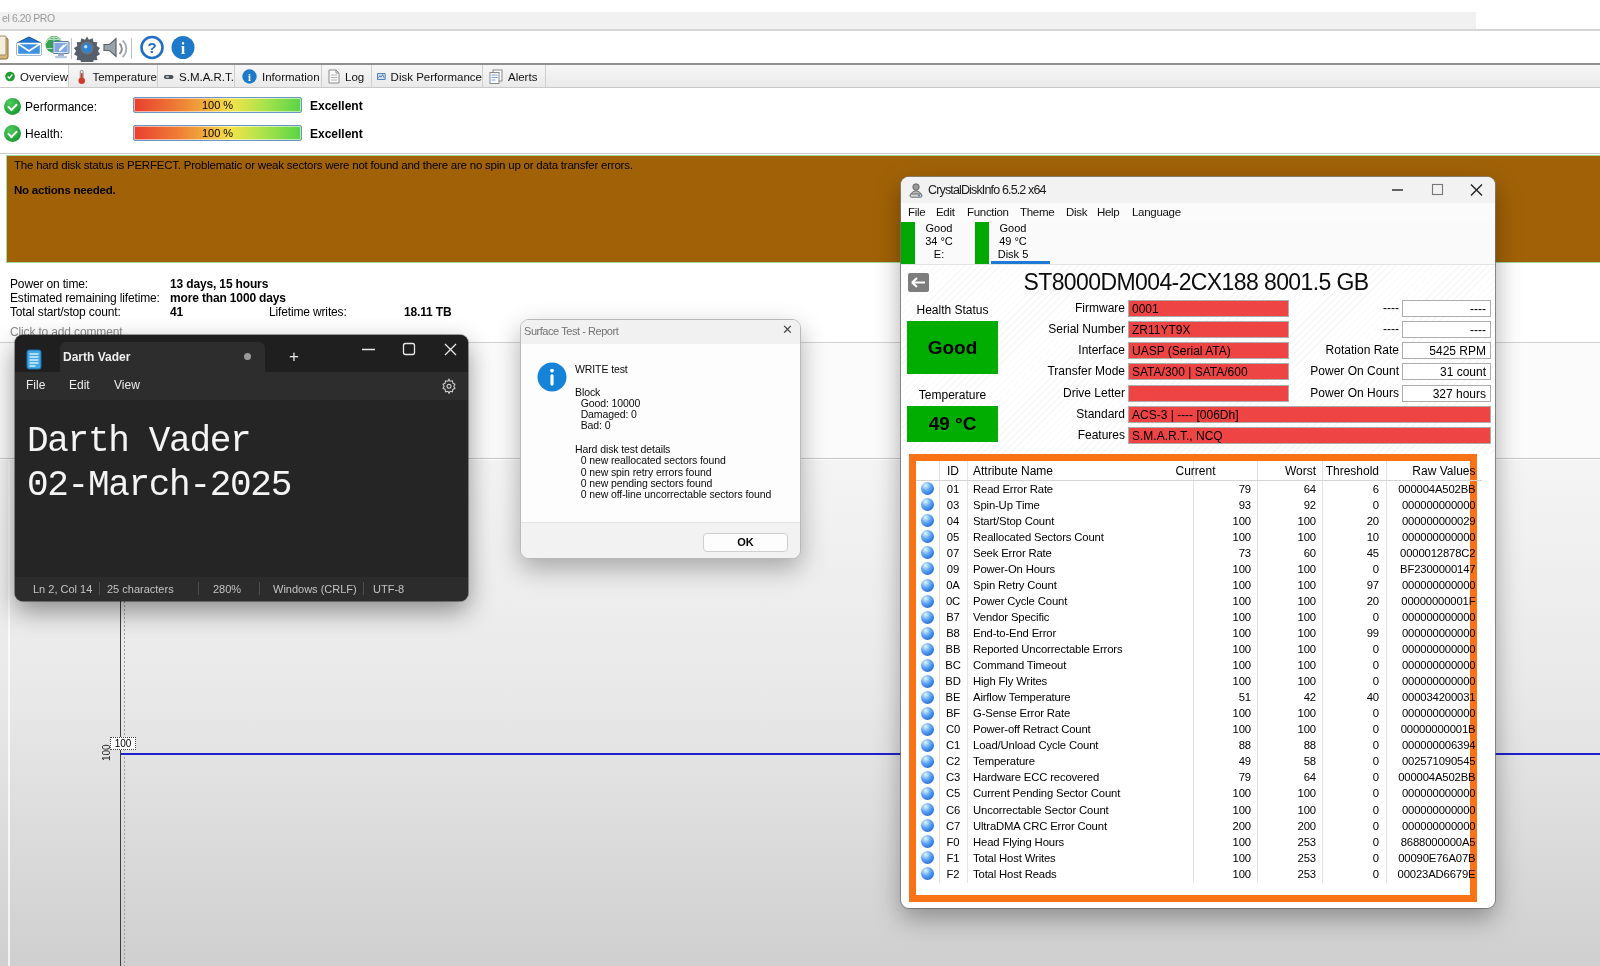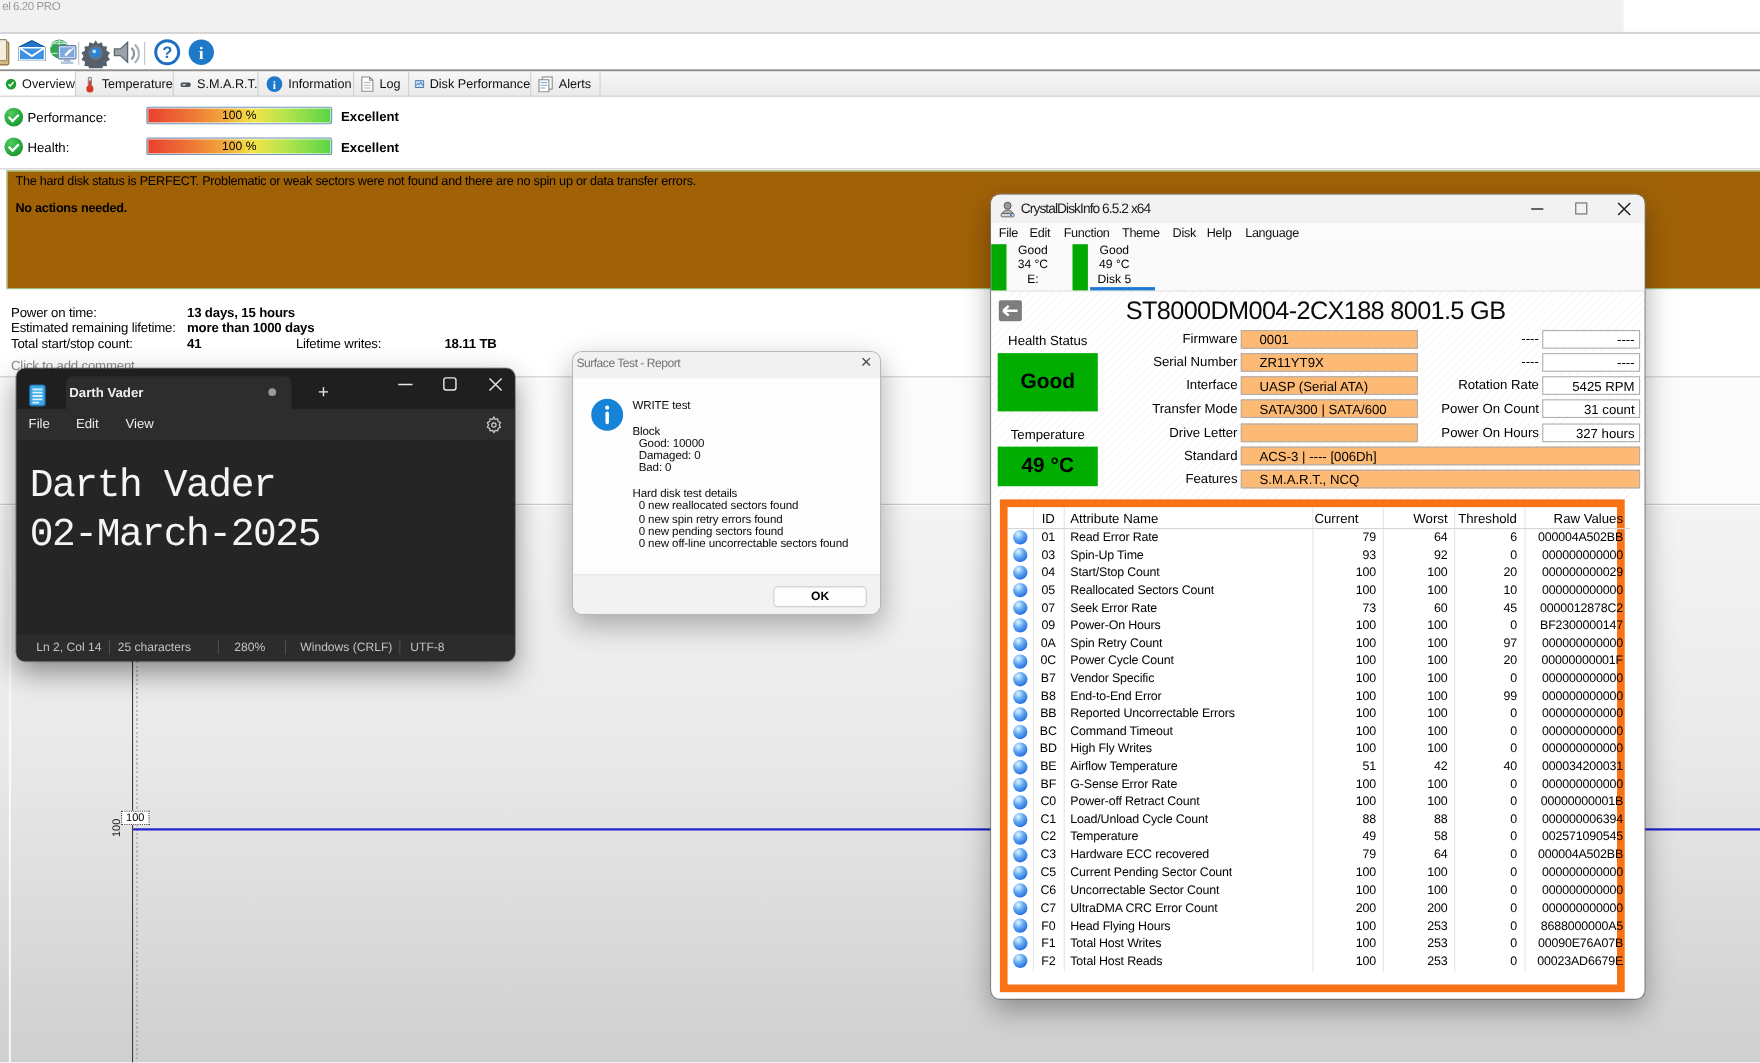--- a/index.html
+++ b/index.html
@@ -1,19 +1,19 @@
 <!DOCTYPE html>
 <html><head><meta charset="utf-8">
 <style>
 *{margin:0;padding:0;box-sizing:border-box}
 html,body{width:1600px;height:966px;overflow:hidden;font-family:"Liberation Sans",sans-serif}
 .abs{position:absolute}
 #screen{position:relative;width:1600px;height:966px;background:#fff}
 
-#hds-top{left:0;top:0;width:1476px;height:29px;background:#f1f1f1}
+#hds-top{left:0;top:12px;width:1476px;height:29px;background:#f1f1f1}
 #hds-title{left:2px;top:0px;font-size:10.5px;letter-spacing:-.4px;color:#9a9a9a}
 #tb-line1{left:0;top:29px;width:1600px;height:2px;background:#d6d6d6}
 #toolbar{left:0;top:31px;width:1600px;height:32px;background:#fff}
 #tb-line2{left:0;top:63px;width:1600px;height:2px;background:#8f8f8f}
 #tabstrip{left:0;top:65px;width:1600px;height:23px;background:linear-gradient(#f7f7f7,#e9e9e9)}
 #tabstrip-b{left:0;top:87px;width:1600px;height:1px;background:#c9c9c9}
 .tab{position:absolute;top:0;height:23px;border-right:1px solid #cfcfcf;font-size:11.5px;color:#111;display:flex;align-items:center;white-space:nowrap}
 .tab .tx{margin-left:5px}
 #white-main{left:0;top:88px;width:1600px;height:69px;background:#fff}
 .chk{position:absolute;width:17px;height:17px;border-radius:50%;background:radial-gradient(circle at 35% 30%,#4fcb5f,#1d9e33 70%,#157d27)}
@@ -64,38 +64,38 @@
 #cdi-tabs{left:0;top:45px;width:594px;height:43px;background:#fafafa;border-bottom:1px solid #e3e3e3}
 .gbar{position:absolute;top:0;width:14px;height:42px;background:#00a800}
 .dtab{position:absolute;top:0;width:48px;font-size:11px;color:#000;text-align:center;line-height:12.8px}
 #tab2-ul{left:90px;top:38.5px;width:59px;height:3px;background:#1e7ad4}
 #cdi-hatch{left:0;top:88px;width:594px;height:189px;background:repeating-linear-gradient(135deg,rgba(0,0,0,.033) 0 1px,transparent 1px 5px)}
 #cdi-back{left:7px;top:96px;width:21px;height:19px;background:#7d7d7d;border-radius:2px;color:#fff}
 #cdi-model{left:0;top:92px;width:590px;text-align:center;font-size:23px;letter-spacing:-.6px;color:#0c0c0c}
 .cdi-sec{position:absolute;left:6px;width:91px;text-align:center;font-size:12px;color:#000}
 .cdi-green{position:absolute;left:6px;width:91px;background:#00ad00;color:#000;font-weight:bold;font-size:19px;display:flex;align-items:center;justify-content:center}
 .flab{position:absolute;right:370px;width:200px;text-align:right;font-size:12px;color:#000;padding-top:1px}
-.fbox{position:absolute;left:227px;height:17px;background:#fdba74;border:1px solid #adadad;font-size:12px;padding:1px 0 0 16px;overflow:hidden;white-space:nowrap}
+.fbox{position:absolute;left:227px;height:17px;background:#ef4444;border:1px solid #adadad;font-size:12px;padding:1px 0 0 3px;overflow:hidden;white-space:nowrap}
 .flabr{position:absolute;right:96px;width:150px;text-align:right;font-size:12px;color:#000;padding-top:1px}
 .fboxr{position:absolute;left:501px;width:89px;height:17px;background:#fff;border:1px solid #adadad;font-size:12px;padding:1px 4px 0 0;text-align:right}
 #smart{left:8px;top:277px;width:568px;height:448px;background:#fff;border:7px solid #f97316}
 .tsep{position:absolute;top:0;width:1px;height:422px;background:#e4e4e4}
 #thead{position:absolute;left:0;top:0;width:566px;height:20px;border-bottom:1px solid #d5d5d5;font-size:12px;color:#000}
 .trow{position:absolute;left:0;width:566px;height:16.05px;font-size:11.3px;letter-spacing:-.15px;color:#000}
 .trow span{position:absolute;top:1.5px}
 .orb{left:4.5px;top:1.3px!important;width:13px;height:13px;border-radius:50%;background:radial-gradient(circle at 36% 28%,#e4f6ff,#62abf2 38%,#2e74e2 72%,#1d52bd)}
 .c-id{left:23px;width:28px;text-align:center}
 .c-name{left:57px}
 .c-cur{left:200px;width:135px;text-align:right}
 .c-wor{left:280px;width:120px;text-align:right}
 .c-thr{left:345px;width:118px;text-align:right}
 .c-raw{left:420px;width:139.5px;text-align:right}
 .th-id{position:absolute;left:23px;top:3px;width:28px;text-align:center}
 .th-name{position:absolute;left:57px;top:3px}
-.th-cur{position:absolute;left:184px;top:3px;width:135px;text-align:right}
+.th-cur{position:absolute;left:212px;top:3px;width:135px;text-align:center}
 .th-wor{position:absolute;left:280px;top:3px;width:120px;text-align:right}
 .th-thr{position:absolute;left:345px;top:3px;width:118px;text-align:right}
 .th-raw{position:absolute;left:420px;top:3px;width:139.5px;text-align:right}
 </style></head>
 <body>
 <div id="screen">
 
 <div class="abs" id="hds-top">
       <div class="abs" id="hds-title">el 6.20 PRO</div>
     </div>

